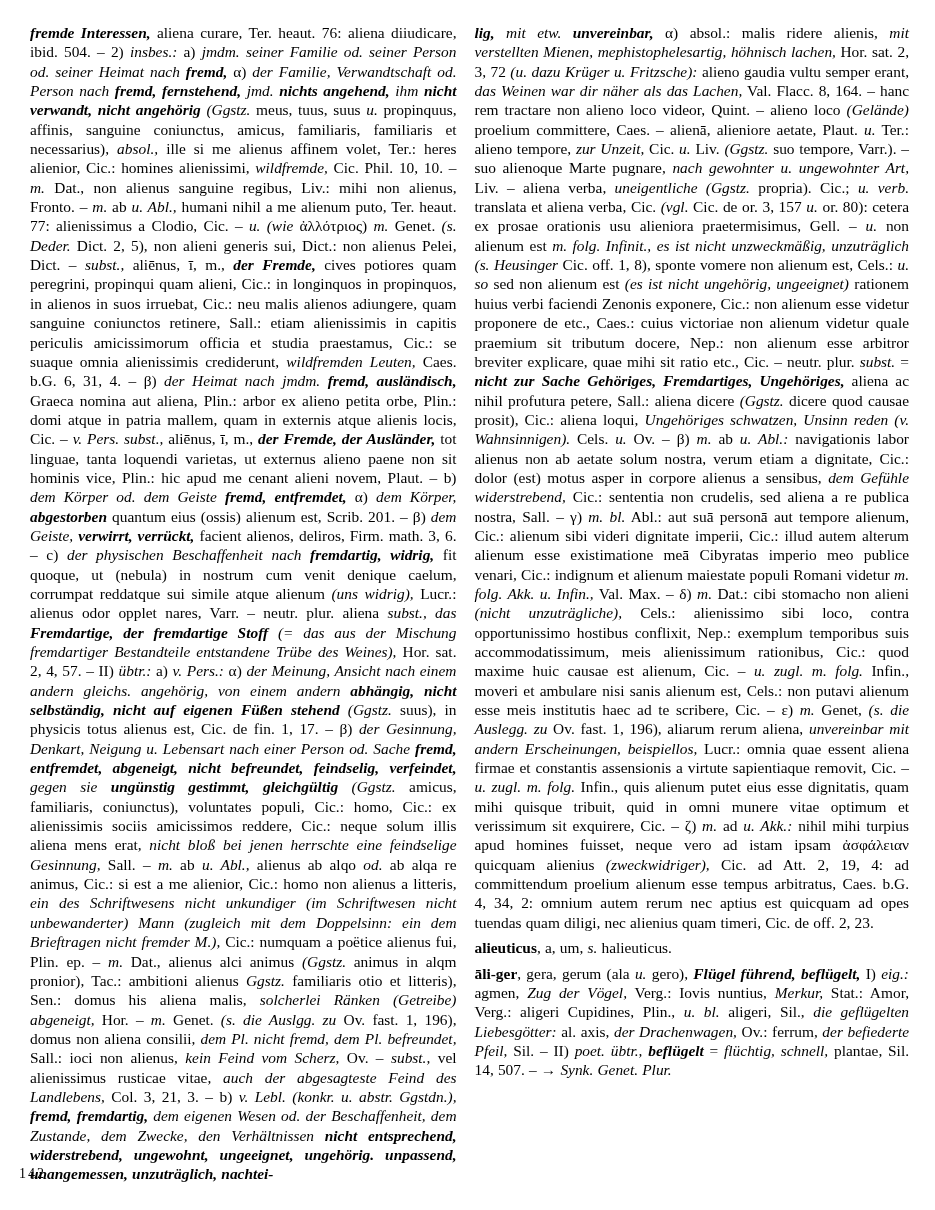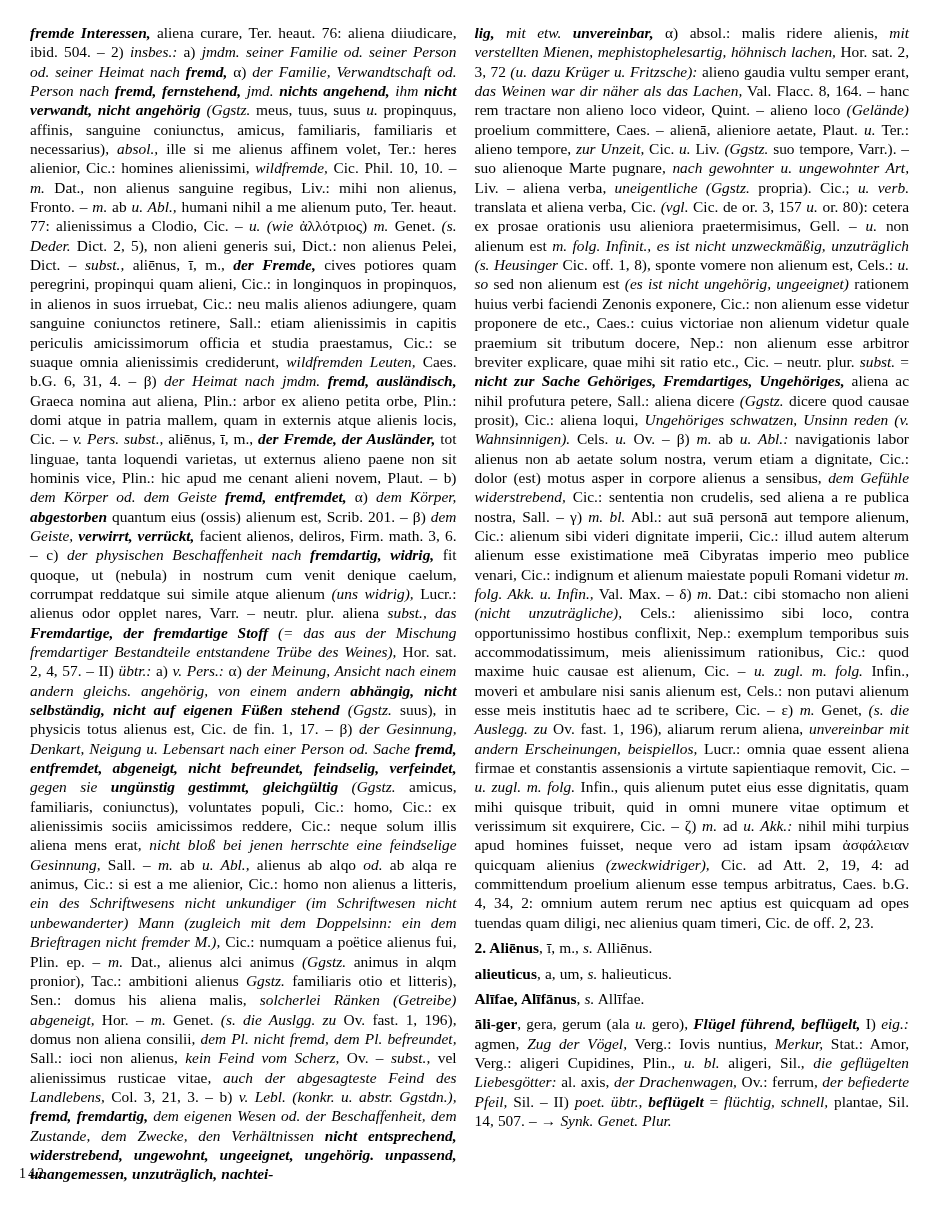--- a/index.html
+++ b/index.html
@@ -43,20 +43,18 @@
 </head>
 <body>
 
 <div class="page">
   <div class="cols">
     <div class="col col-left">
         <p class="para body"><span class="r-bi">fremde Interessen,</span><span class="r-n"> aliena curare, Ter. heaut. 76: aliena diiudicare, ibid. 504. – 2) </span><span class="r-i">insbes.:</span><span class="r-n"> a) </span><span class="r-i">jmdm. seiner Familie od. seiner Person od. seiner Heimat nach </span><span class="r-bi">fremd,</span><span class="r-n"> α) </span><span class="r-i">der Familie, Verwandtschaft od. Person nach </span><span class="r-bi">fremd, fernstehend,</span><span class="r-i"> jmd. </span><span class="r-bi">nichts angehend,</span><span class="r-i"> ihm </span><span class="r-bi">nicht verwandt, nicht angehörig </span><span class="r-i">(Ggstz.</span><span class="r-n"> meus, tuus, suus </span><span class="r-i">u.</span><span class="r-n"> propinquus, affinis, sanguine coniunctus, amicus, familiaris, familiaris et necessarius), </span><span class="r-i">absol.,</span><span class="r-n"> ille si me alienus affinem volet, Ter.: heres alienior, Cic.: homines alienissimi, </span><span class="r-i">wildfremde,</span><span class="r-n"> Cic. Phil. 10, 10. – </span><span class="r-i">m.</span><span class="r-n"> Dat., non alienus sanguine regibus, Liv.: mihi non alienus, Fronto. – </span><span class="r-i">m.</span><span class="r-n"> ab </span><span class="r-i">u. Abl.,</span><span class="r-n"> humani nihil a me alienum puto, Ter. heaut. 77: alienissimus a Clodio, Cic. – </span><span class="r-i">u. (wie</span><span class="r-n"> ἀλλότριος) </span><span class="r-i">m.</span><span class="r-n"> Genet. </span><span class="r-i">(s. Deder.</span><span class="r-n"> Dict. 2, 5), non alieni generis sui, Dict.: non alienus Pelei, Dict. – </span><span class="r-i">subst.,</span><span class="r-n"> aliēnus, ī, m., </span><span class="r-bi">der Fremde,</span><span class="r-n"> cives potiores quam peregrini, propinqui quam alieni, Cic.: in longinquos in propinquos, in alienos in suos irruebat, Cic.: neu malis alienos adiungere, quam sanguine coniunctos retinere, Sall.: etiam alienissimis in capitis periculis amicissimorum officia et studia praestamus, Cic.: se suaque omnia alienissimis crediderunt, </span><span class="r-i">wildfremden Leuten,</span><span class="r-n"> Caes. b.G. 6, 31, 4. – β) </span><span class="r-i">der Heimat nach jmdm. </span><span class="r-bi">fremd, ausländisch,</span><span class="r-n"> Graeca nomina aut aliena, Plin.: arbor ex alieno petita orbe, Plin.: domi atque in patria mallem, quam in externis atque alienis locis, Cic. – </span><span class="r-i">v. Pers. subst.,</span><span class="r-n"> aliēnus, ī, m., </span><span class="r-bi">der Fremde, der Ausländer,</span><span class="r-n"> tot linguae, tanta loquendi varietas, ut externus alieno paene non sit hominis vice, Plin.: hic apud me cenant alieni novem, Plaut. – b) </span><span class="r-i">dem Körper od. dem Geiste </span><span class="r-bi">fremd, entfremdet,</span><span class="r-n"> α) </span><span class="r-i">dem Körper, </span><span class="r-bi">abgestorben</span><span class="r-n"> quantum eius (ossis) alienum est, Scrib. 201. – β) </span><span class="r-i">dem Geiste, </span><span class="r-bi">verwirrt, verrückt,</span><span class="r-n"> facient alienos, deliros, Firm. math. 3, 6. – c) </span><span class="r-i">der physischen Beschaffenheit nach </span><span class="r-bi">fremdartig, widrig,</span><span class="r-n"> fit quoque, ut (nebula) in nostrum cum venit denique caelum, corrumpat reddatque sui simile atque alienum </span><span class="r-i">(uns widrig),</span><span class="r-n"> Lucr.: alienus odor opplet nares, Varr. – neutr. plur. aliena </span><span class="r-i">subst., das </span><span class="r-bi">Fremdartige, der fremdartige Stoff </span><span class="r-i">(= das aus der Mischung fremdartiger Bestandteile entstandene Trübe des Weines),</span><span class="r-n"> Hor. sat. 2, 4, 57. – II) </span><span class="r-i">übtr.:</span><span class="r-n"> a) </span><span class="r-i">v. Pers.:</span><span class="r-n"> α) </span><span class="r-i">der Meinung, Ansicht nach einem andern gleichs. angehörig, von einem andern </span><span class="r-bi">abhängig, nicht selbständig, nicht auf eigenen Füßen stehend </span><span class="r-i">(Ggstz.</span><span class="r-n"> suus), in physicis totus alienus est, Cic. de fin. 1, 17. – β) </span><span class="r-i">der Gesinnung, Denkart, Neigung u. Lebensart nach einer Person od. Sache </span><span class="r-bi">fremd, entfremdet, abgeneigt, nicht befreundet, feindselig, verfeindet, </span><span class="r-i">gegen sie </span><span class="r-bi">ungünstig gestimmt, gleichgültig </span><span class="r-i">(Ggstz.</span><span class="r-n"> amicus, familiaris, coniunctus), voluntates populi, Cic.: homo, Cic.: ex alienissimis sociis amicissimos reddere, Cic.: neque solum illis aliena mens erat, </span><span class="r-i">nicht bloß bei jenen herrschte eine feindselige Gesinnung,</span><span class="r-n"> Sall. – </span><span class="r-i">m.</span><span class="r-n"> ab </span><span class="r-i">u. Abl.,</span><span class="r-n"> alienus ab alqo </span><span class="r-i">od.</span><span class="r-n"> ab alqa re animus, Cic.: si est a me alienior, Cic.: homo non alienus a litteris, </span><span class="r-i">ein des Schriftwesens nicht unkundiger (im Schriftwesen nicht unbewanderter) Mann (zugleich mit dem Doppelsinn: ein dem Brieftragen nicht fremder M.),</span><span class="r-n"> Cic.: numquam a poëtice alienus fui, Plin. ep. – </span><span class="r-i">m.</span><span class="r-n"> Dat., alienus alci animus </span><span class="r-i">(Ggstz.</span><span class="r-n"> animus in alqm pronior), Tac.: ambitioni alienus </span><span class="r-i">Ggstz.</span><span class="r-n"> familiaris otio et litteris), Sen.: domus his aliena malis, </span><span class="r-i">solcherlei Ränken (Getreibe) abgeneigt,</span><span class="r-n"> Hor. – </span><span class="r-i">m.</span><span class="r-n"> Genet. </span><span class="r-i">(s. die Auslgg. zu</span><span class="r-n"> Ov. fast. 1, 196), domus non aliena consilii, </span><span class="r-i">dem Pl. nicht fremd, dem Pl. befreundet,</span><span class="r-n"> Sall.: ioci non alienus, </span><span class="r-i">kein Feind vom Scherz,</span><span class="r-n"> Ov. – </span><span class="r-i">subst.,</span><span class="r-n"> vel alienissimus rusticae vitae, </span><span class="r-i">auch der abgesagteste Feind des Landlebens,</span><span class="r-n"> Col. 3, 21, 3. – b) </span><span class="r-i">v. Lebl. (konkr. u. abstr. Ggstdn.), </span><span class="r-bi">fremd, fremdartig, </span><span class="r-i">dem eigenen Wesen od. der Beschaffenheit, dem Zustande, dem Zwecke, den Verhältnissen </span><span class="r-bi">nicht entsprechend, widerstrebend, ungewohnt, ungeeignet, ungehörig. unpassend, unangemessen, unzuträglich, nachtei-</span></p>
       </div>
     <div class="col col-right">
         <p class="para body"><span class="r-bi">lig,</span><span class="r-i"> mit etw. </span><span class="r-bi">unvereinbar,</span><span class="r-n"> α) absol.: malis ridere alienis, </span><span class="r-i">mit verstellten Mienen, mephistophelesartig, höhnisch lachen,</span><span class="r-n"> Hor. sat. 2, 3, 72 </span><span class="r-i">(u. dazu Krüger u. Fritzsche):</span><span class="r-n"> alieno gaudia vultu semper erant, </span><span class="r-i">das Weinen war dir näher als das Lachen,</span><span class="r-n"> Val. Flacc. 8, 164. – hanc rem tractare non alieno loco videor, Quint. – alieno loco </span><span class="r-i">(Gelände)</span><span class="r-n"> proelium committere, Caes. – alienā, alieniore aetate, Plaut. </span><span class="r-i">u.</span><span class="r-n"> Ter.: alieno tempore, </span><span class="r-i">zur Unzeit,</span><span class="r-n"> Cic. </span><span class="r-i">u.</span><span class="r-n"> Liv. </span><span class="r-i">(Ggstz.</span><span class="r-n"> suo tempore, Varr.). – suo alienoque Marte pugnare, </span><span class="r-i">nach gewohnter u. ungewohnter Art,</span><span class="r-n"> Liv. – aliena verba, </span><span class="r-i">uneigentliche (Ggstz.</span><span class="r-n"> propria). Cic.; </span><span class="r-i">u. verb.</span><span class="r-n"> translata et aliena verba, Cic. </span><span class="r-i">(vgl.</span><span class="r-n"> Cic. de or. 3, 157 </span><span class="r-i">u.</span><span class="r-n"> or. 80): cetera ex prosae orationis usu alieniora praetermisimus, Gell. – </span><span class="r-i">u.</span><span class="r-n"> non alienum est </span><span class="r-i">m. folg. Infinit., es ist nicht unzweckmäßig, unzuträglich (s. Heusinger</span><span class="r-n"> Cic. off. 1, 8), sponte vomere non alienum est, Cels.: </span><span class="r-i">u. so</span><span class="r-n"> sed non alienum est </span><span class="r-i">(es ist nicht ungehörig, ungeeignet)</span><span class="r-n"> rationem huius verbi faciendi Zenonis exponere, Cic.: non alienum esse videtur proponere de etc., Caes.: cuius victoriae non alienum videtur quale praemium sit tributum docere, Nep.: non alienum esse arbitror breviter explicare, quae mihi sit ratio etc., Cic. – neutr. plur. </span><span class="r-i">subst.</span><span class="r-n"> = </span><span class="r-bi">nicht zur Sache Gehöriges, Fremdartiges, Ungehöriges,</span><span class="r-n"> aliena ac nihil profutura petere, Sall.: aliena dicere </span><span class="r-i">(Ggstz.</span><span class="r-n"> dicere quod causae prosit), Cic.: aliena loqui, </span><span class="r-i">Ungehöriges schwatzen, Unsinn reden (v. Wahnsinnigen).</span><span class="r-n"> Cels. </span><span class="r-i">u.</span><span class="r-n"> Ov. – β) </span><span class="r-i">m.</span><span class="r-n"> ab </span><span class="r-i">u. Abl.:</span><span class="r-n"> navigationis labor alienus non ab aetate solum nostra, verum etiam a dignitate, Cic.: dolor (est) motus asper in corpore alienus a sensibus, </span><span class="r-i">dem Gefühle widerstrebend,</span><span class="r-n"> Cic.: sententia non crudelis, sed aliena a re publica nostra, Sall. – γ) </span><span class="r-i">m. bl.</span><span class="r-n"> Abl.: aut suā personā aut tempore alienum, Cic.: alienum sibi videri dignitate imperii, Cic.: illud autem alterum alienum esse existimatione meā Cibyratas imperio meo publice venari, Cic.: indignum et alienum maiestate populi Romani videtur </span><span class="r-i">m. folg. Akk. u. Infin.,</span><span class="r-n"> Val. Max. – δ) </span><span class="r-i">m.</span><span class="r-n"> Dat.: cibi stomacho non alieni </span><span class="r-i">(nicht unzuträgliche),</span><span class="r-n"> Cels.: alienissimo sibi loco, contra opportunissimo hostibus conflixit, Nep.: exemplum temporibus suis accommodatissimum, meis alienissimum rationibus, Cic.: quod maxime huic causae est alienum, Cic. – </span><span class="r-i">u. zugl. m. folg.</span><span class="r-n"> Infin., moveri et ambulare nisi sanis alienum est, Cels.: non putavi alienum esse meis institutis haec ad te scribere, Cic. – ε) </span><span class="r-i">m.</span><span class="r-n"> Genet, </span><span class="r-i">(s. die Auslegg. zu</span><span class="r-n"> Ov. fast. 1, 196), aliarum rerum aliena, </span><span class="r-i">unvereinbar mit andern Erscheinungen, beispiellos,</span><span class="r-n"> Lucr.: omnia quae essent aliena firmae et constantis assensionis a virtute sapientiaque removit, Cic. – </span><span class="r-i">u. zugl. m. folg.</span><span class="r-n"> Infin., quis alienum putet eius esse dignitatis, quam mihi quisque tribuit, quid in omni munere vitae optimum et verissimum sit exquirere, Cic. – ζ) </span><span class="r-i">m.</span><span class="r-n"> ad </span><span class="r-i">u. Akk.:</span><span class="r-n"> nihil mihi turpius apud homines fuisset, neque vero ad istam ipsam ἀσφάλειαν quicquam alienius </span><span class="r-i">(zweckwidriger),</span><span class="r-n"> Cic. ad Att. 2, 19, 4: ad committendum proelium alienum esse tempus arbitratus, Caes. b.G. 4, 34, 2: omnium autem rerum nec aptius est quicquam ad opes tuendas quam diligi, nec alienius quam timeri, Cic. de off. 2, 23.</span></p>
-        <p class="para entry"><span class="r-b">2. Aliēnus</span><span class="r-n">, ī, m., </span><span class="r-i">s.</span><span class="r-n"> Alliēnus.</span></p>
         <p class="para entry"><span class="r-b">alieuticus</span><span class="r-n">, a, um, </span><span class="r-i">s.</span><span class="r-n"> halieuticus.</span></p>
-        <p class="para entry"><span class="r-b">Alīfae, Alīfānus</span><span class="r-n">, </span><span class="r-i">s.</span><span class="r-n"> Allīfae.</span></p>
         <p class="para entry"><span class="r-b">āli-ger</span><span class="r-n">, gera, gerum (ala </span><span class="r-i">u.</span><span class="r-n"> gero), </span><span class="r-bi">Flügel führend, beflügelt,</span><span class="r-n"> I) </span><span class="r-i">eig.:</span><span class="r-n"> agmen, </span><span class="r-i">Zug der Vögel,</span><span class="r-n"> Verg.: Iovis nuntius, </span><span class="r-i">Merkur,</span><span class="r-n"> Stat.: Amor, Verg.: aligeri Cupidines, Plin., </span><span class="r-i">u. bl.</span><span class="r-n"> aligeri, Sil., </span><span class="r-i">die geflügelten Liebesgötter:</span><span class="r-n"> al. axis, </span><span class="r-i">der Drachenwagen,</span><span class="r-n"> Ov.: ferrum, </span><span class="r-i">der befiederte Pfeil,</span><span class="r-n"> Sil. – II) </span><span class="r-i">poet. übtr.,</span><span class="r-n"> </span><span class="r-bi">beflügelt</span><span class="r-n"> = </span><span class="r-i">flüchtig, schnell,</span><span class="r-n"> plantae, Sil. 14, 507. – → </span><span class="r-i">Synk. Genet. Plur.</span></p>
       </div>
   </div>
   <div class="page-number">142</div>
 </div>
 
 </body></html>

